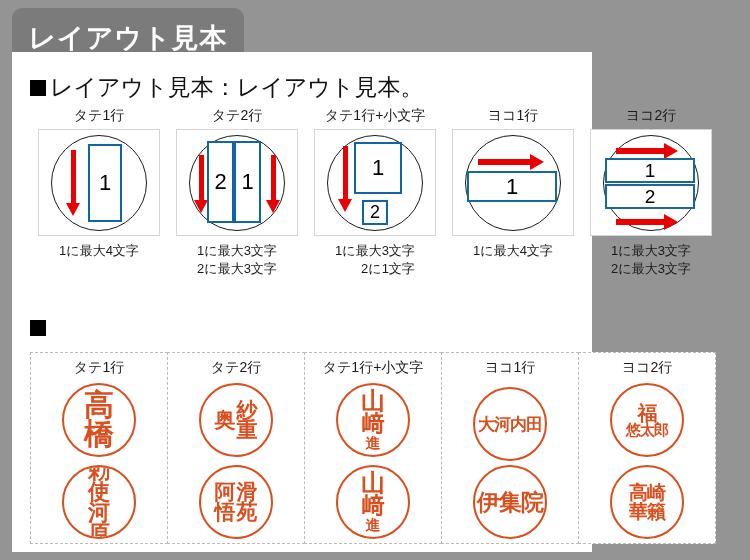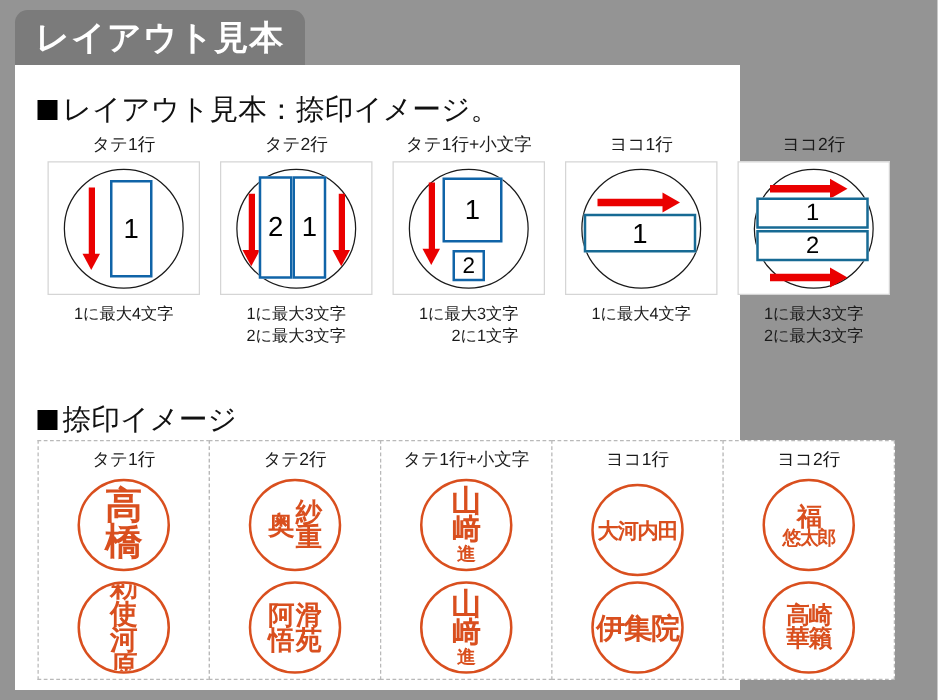--- a/index.html
+++ b/index.html
@@ -9,21 +9,21 @@
     font-family:"Liberation Sans","DejaVu Sans",sans-serif;
     overflow:hidden;
     position:relative;
   }
   
   .header-tab{
     position:absolute;left:12px;top:8px;
     width:232px;height:44px;
     background:#7b7b7b;
     border-radius:10px 10px 0 0;
-    display:flex;align-items:center;justify-content:center;
+    display:flex;align-items:flex-end;justify-content:center;
   }
   .header-tab .title{
     color:#ffffff;font-size:27px;font-weight:bold;
     letter-spacing:1px;line-height:1;
   }
   
   .page{
     position:absolute;left:12px;top:52px;
     width:580px;height:500px;
     background:#ffffff;
@@ -171,21 +171,21 @@
 
 <div class="header-tab">
   <span class="title">レイアウト見本</span>
 </div>
 
 <div class="page">
 
   <div class="sec-head" id="heading-layout">
     <span class="sq"></span>
     <span>レイアウト見本：</span>
-    <span>捺印イメージ。</span>
+    <span>レイアウト見本。</span>
   </div>
 
   <div class="pattern-row">
 
     <div class="pattern-col">
       <div class="pattern-label">タテ1行</div>
       <div class="pattern-box">
         <div class="circle"></div>
         <div class="arrow-down" style="left:28px;top:20px;height:66px;">
           <div class="shaft" style="height:54px;"></div>
@@ -286,21 +286,20 @@
         <div>1に最大3文字</div>
         <div>2に最大3文字</div>
       </div>
     </div>
 
   </div>
 
 
   <div class="sec-head" id="heading-stamp">
     <span class="sq"></span>
-    <span>捺印イメージ</span>
   </div>
 
   <div class="stamp-panel">
 
     <div class="stamp-cell">
       <div class="stamp-cell-label">タテ1行</div>
       <div class="seal">
         <div class="s-vert1">
           <span>高</span>
           <span>橋</span>

